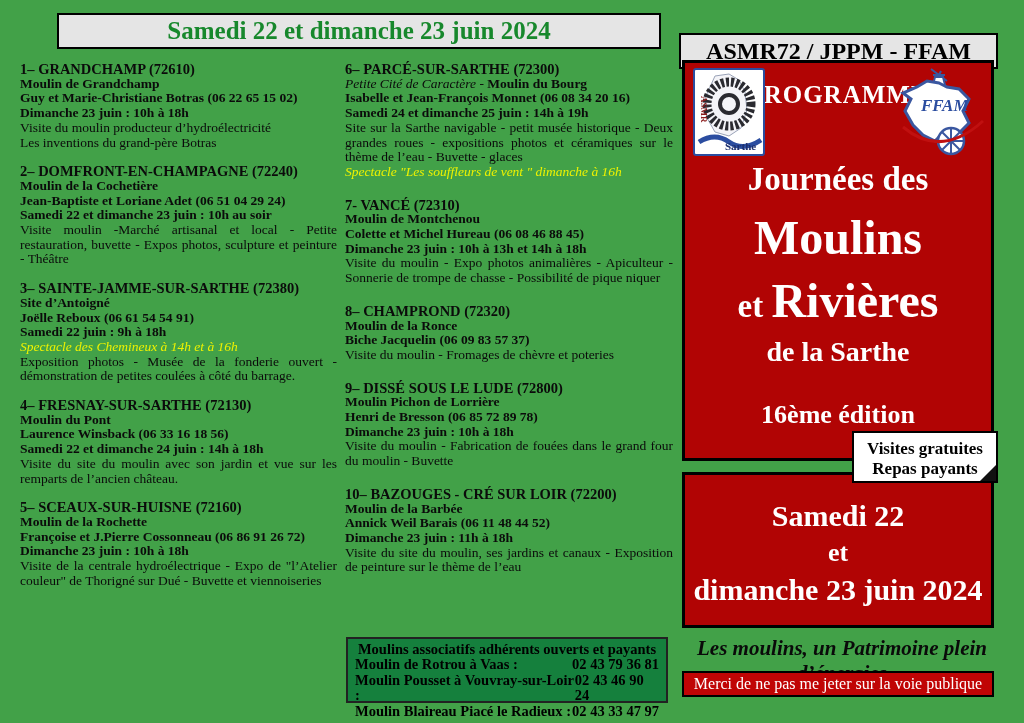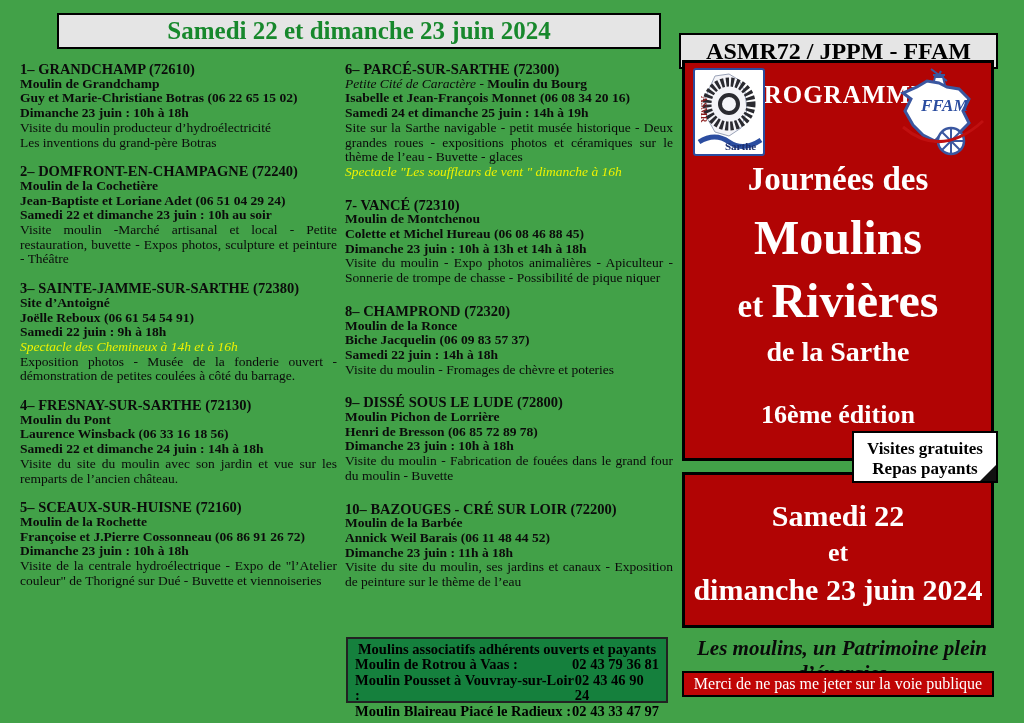--- a/index.html
+++ b/index.html
@@ -143,21 +143,20 @@
       <div class="e-contact">Colette et Michel Hureau (06 08 46 88 45)</div>
       <div class="e-sched">Dimanche 23 juin : 10h à 13h et 14h à 18h</div>
 
       <div class="e-desc">Visite du moulin - Expo photos animalières -  Apiculteur - Sonnerie de trompe de chasse - Possibilité de pique niquer</div>
 
     </div>
     <div class="entry">
       <div class="e-title">8–  CHAMPROND (72320)</div>
       <div class="e-sub"><span class="it"></span><span>Moulin de la Ronce</span></div>
       <div class="e-contact">Biche Jacquelin (06 09 83 57 37)</div>
-      <div class="e-sched">Samedi 22 juin : 14h à 18h</div>
 
       <div class="e-desc">Visite du moulin - Fromages de chèvre et poteries</div>
 
     </div>
     <div class="entry">
       <div class="e-title">9– DISSÉ SOUS LE LUDE (72800)</div>
       <div class="e-sub"><span class="it"></span><span>Moulin Pichon de Lorrière</span></div>
       <div class="e-contact">Henri de Bresson (06 85 72 89 78)</div>
       <div class="e-sched">Dimanche 23 juin : 10h à 18h</div>
 

